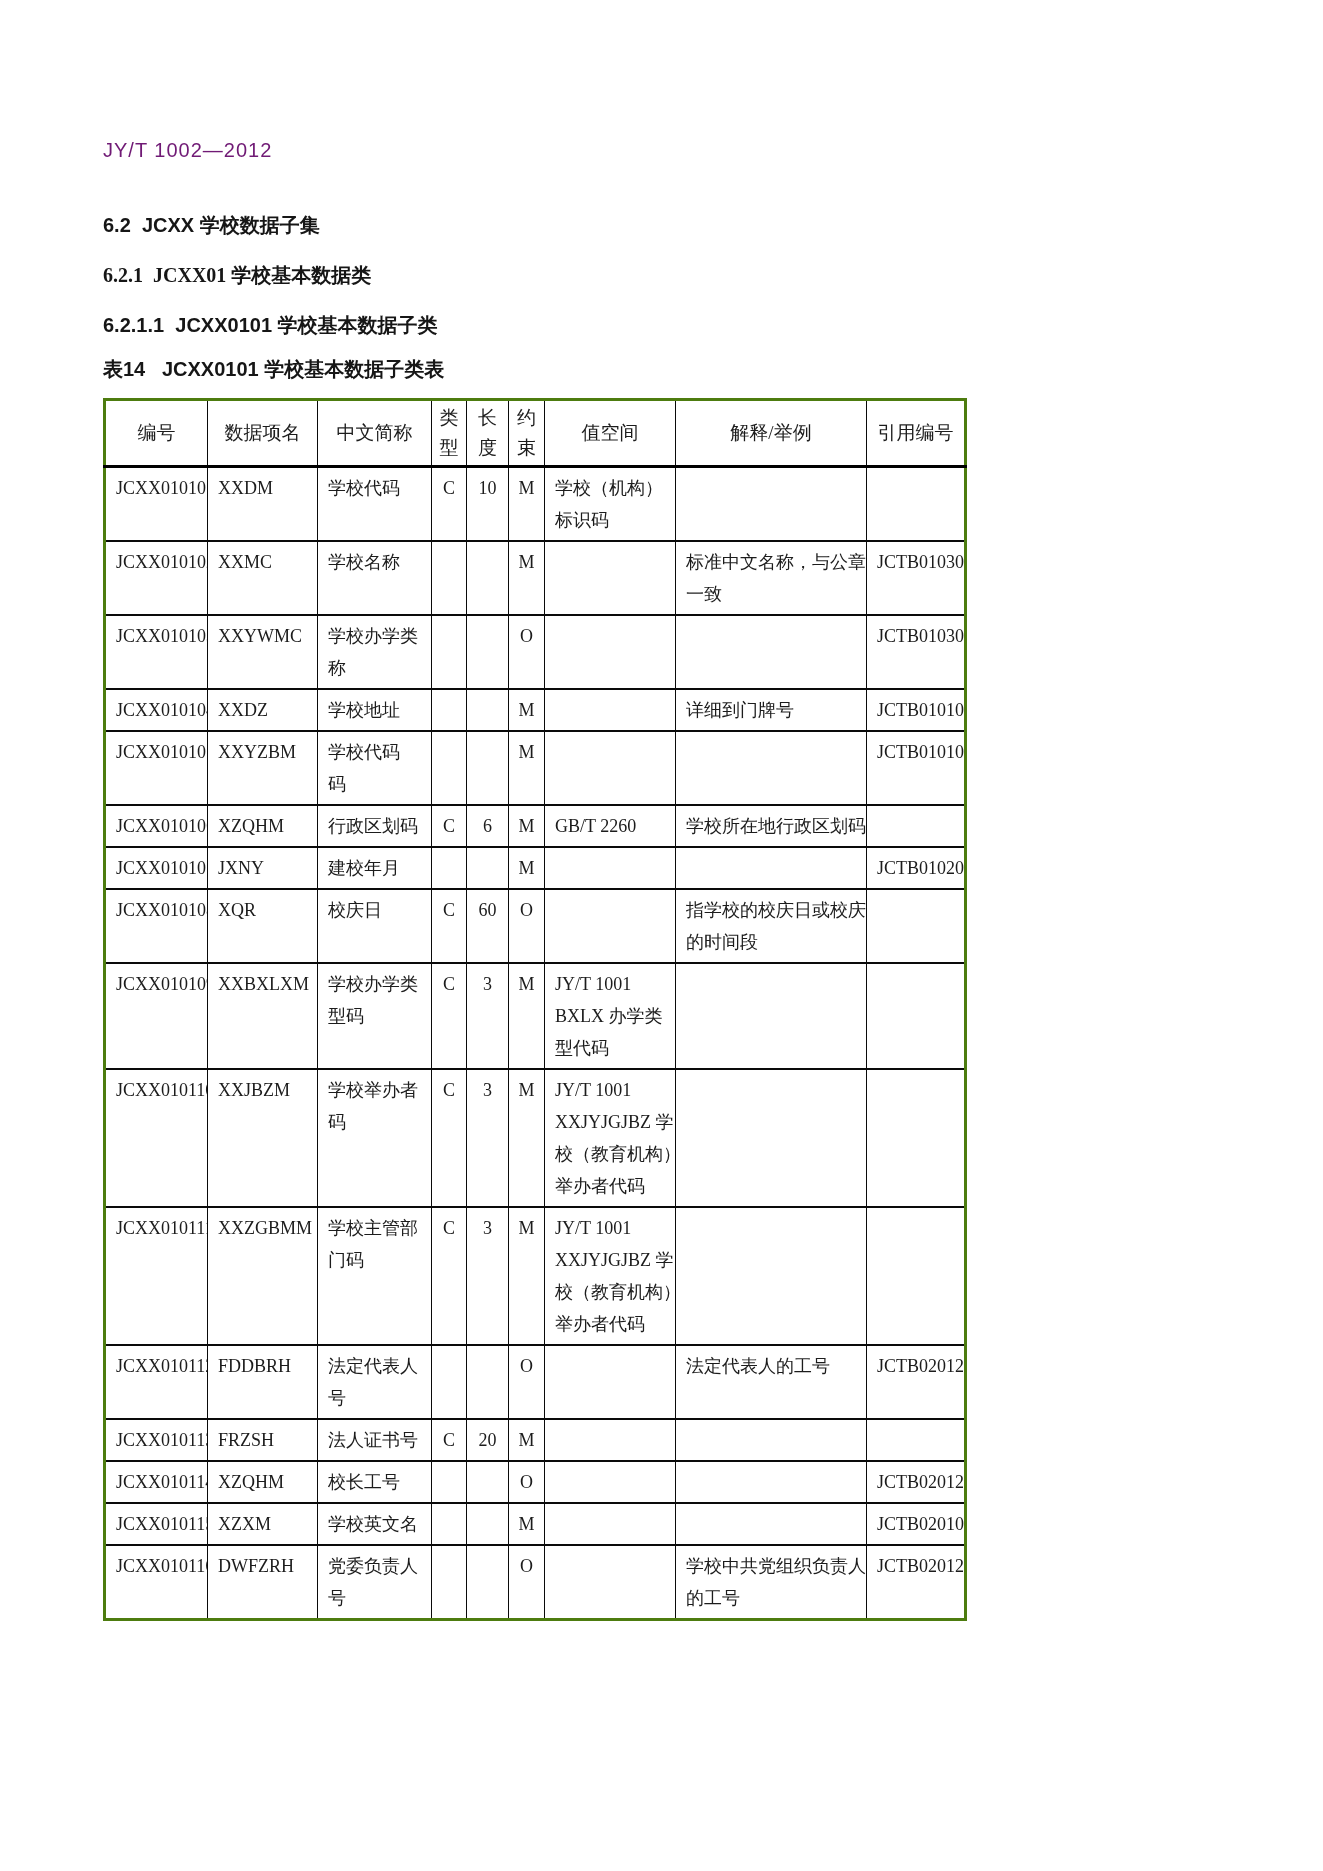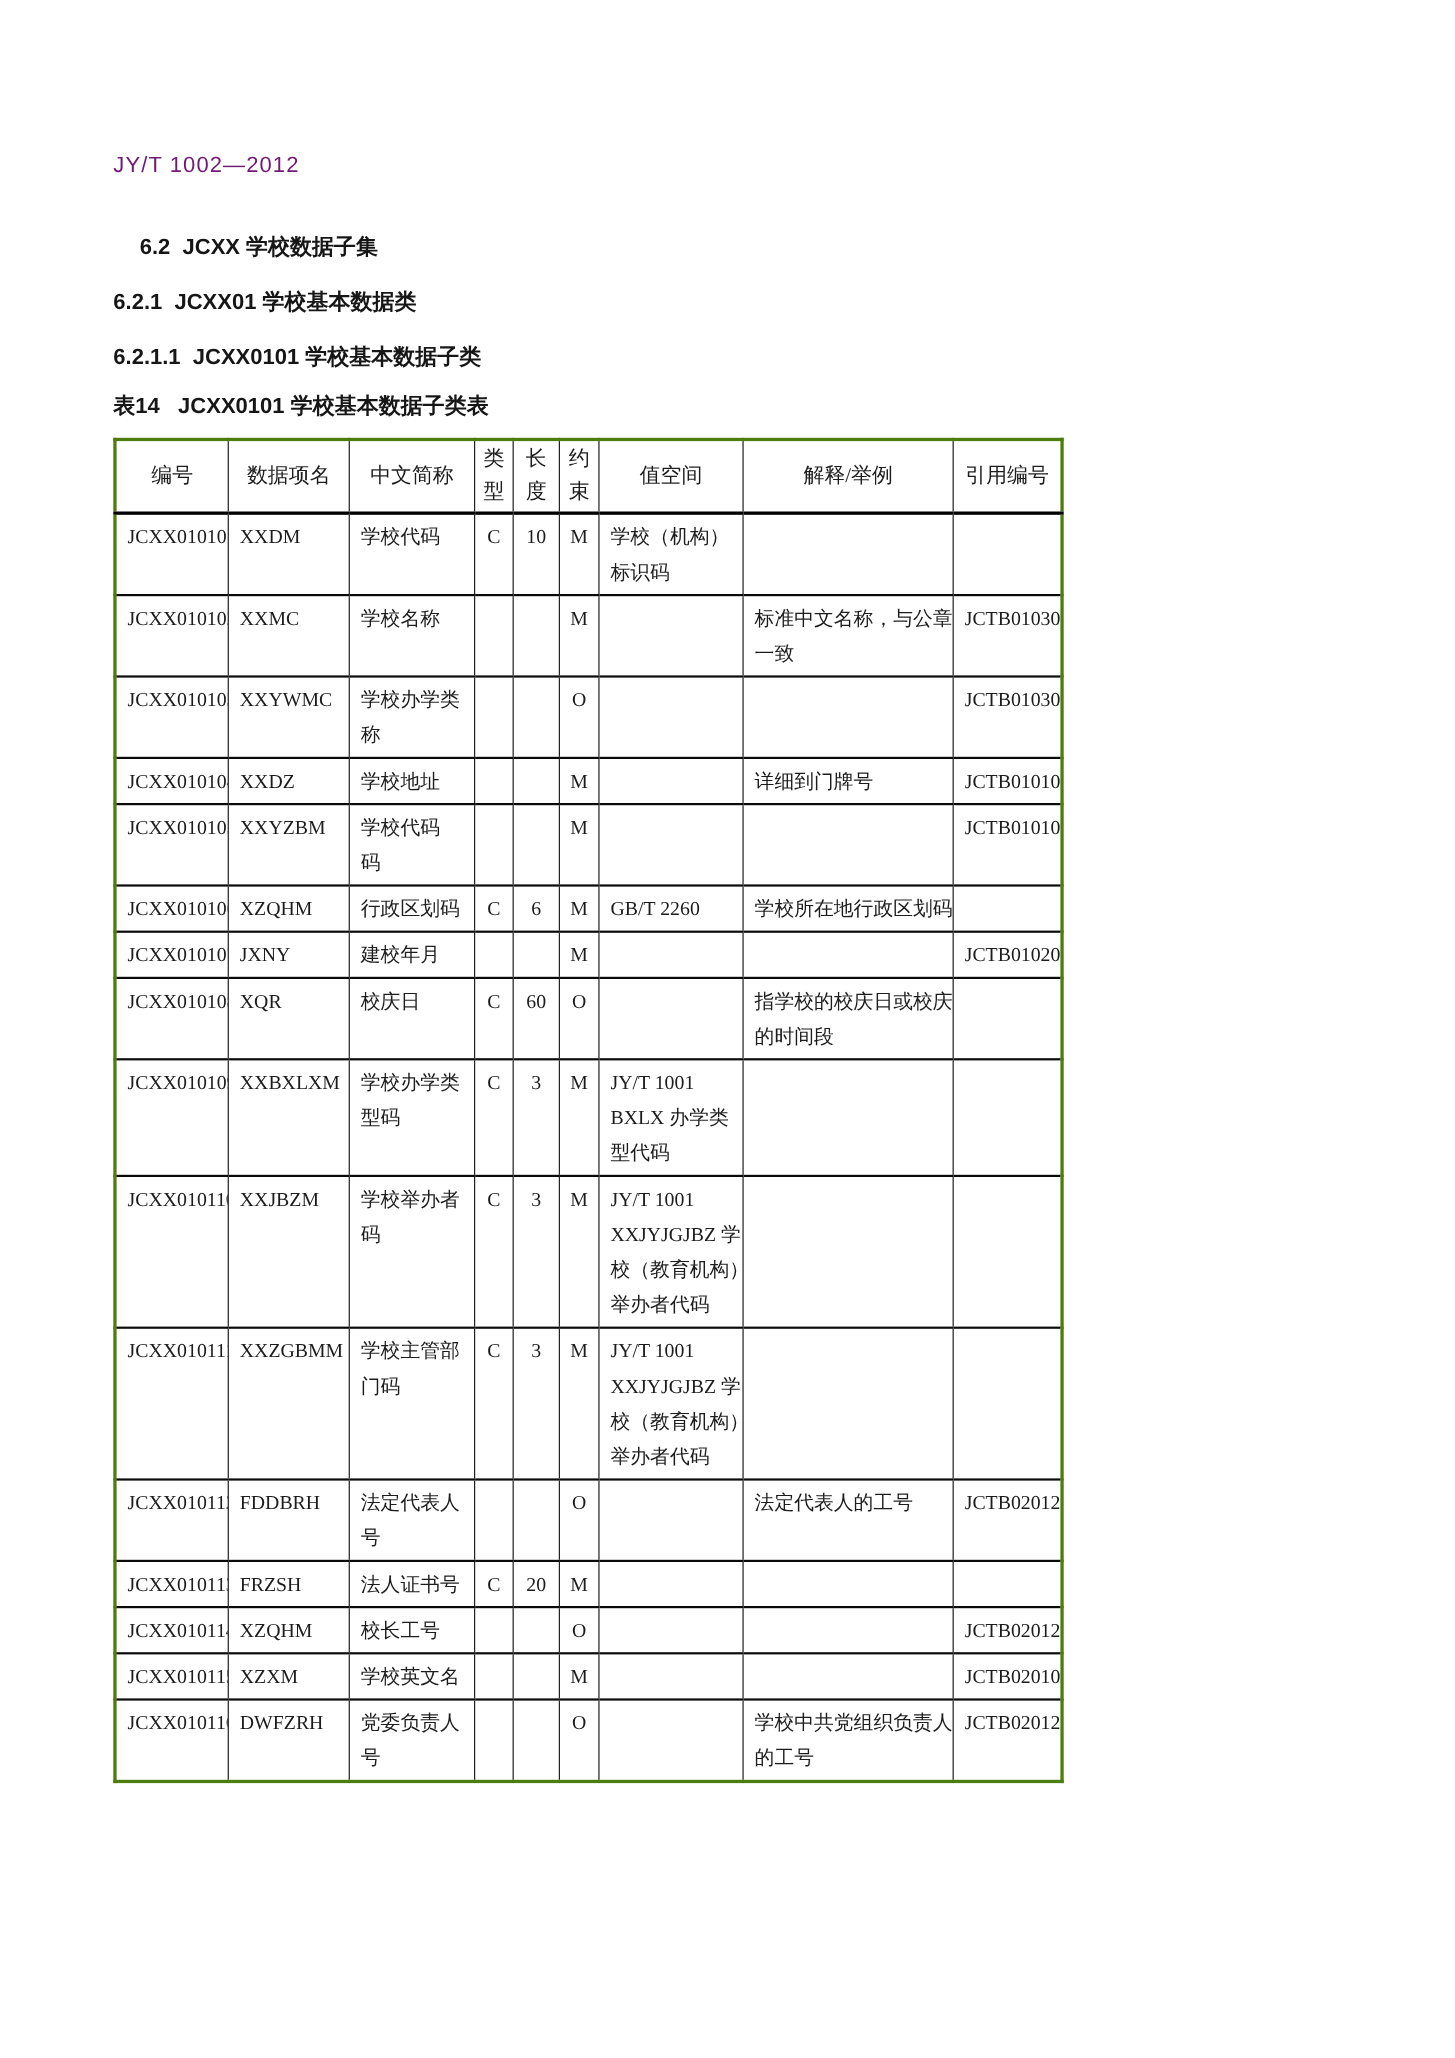--- a/index.html
+++ b/index.html
@@ -25,22 +25,22 @@
     color: #701a75;
   }
   .heading {
     font-family: "Liberation Sans", "DejaVu Sans", sans-serif;
     font-weight: 700;
     font-size: 20px;
     line-height: 26px;
     color: #161616;
     white-space: pre;
   }
-  .h1 { margin-top: 50px; margin-left: 24px; }
-  .h2 { margin-top: 24px; }
+  .h1 { margin-top: 50px; }
+  .h2 { margin-top: 24px; font-family: Liberation Serif, serif; }
   .h3 { margin-top: 24px; }
   .paras { margin-top: 36px; padding-left: 14px; }
   .para {
     font-size: 20px;
     line-height: 34px;
     color: #242424;
     white-space: pre;
   }
   .para .label { margin-right: 10px; letter-spacing: 1px; }
   .table-caption {

